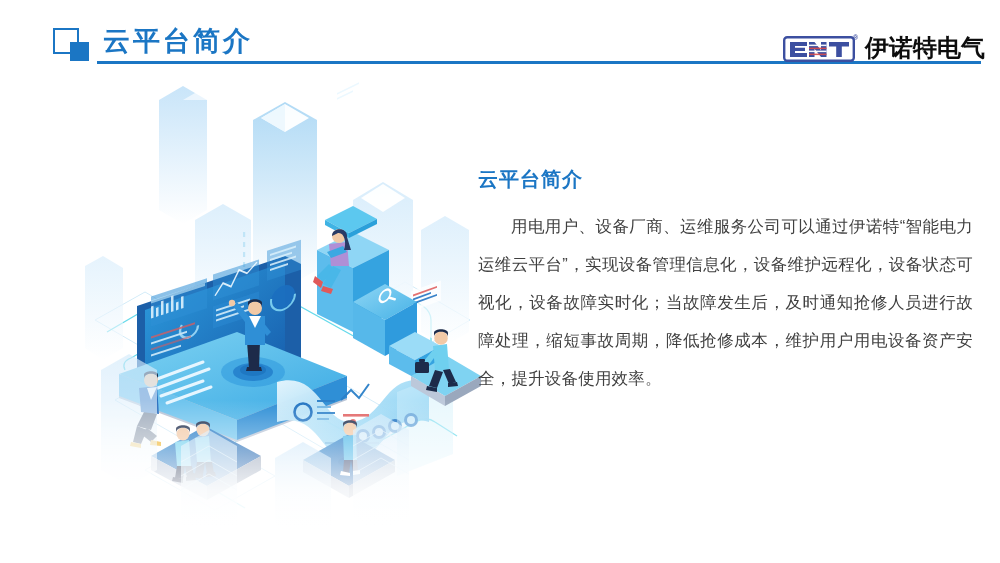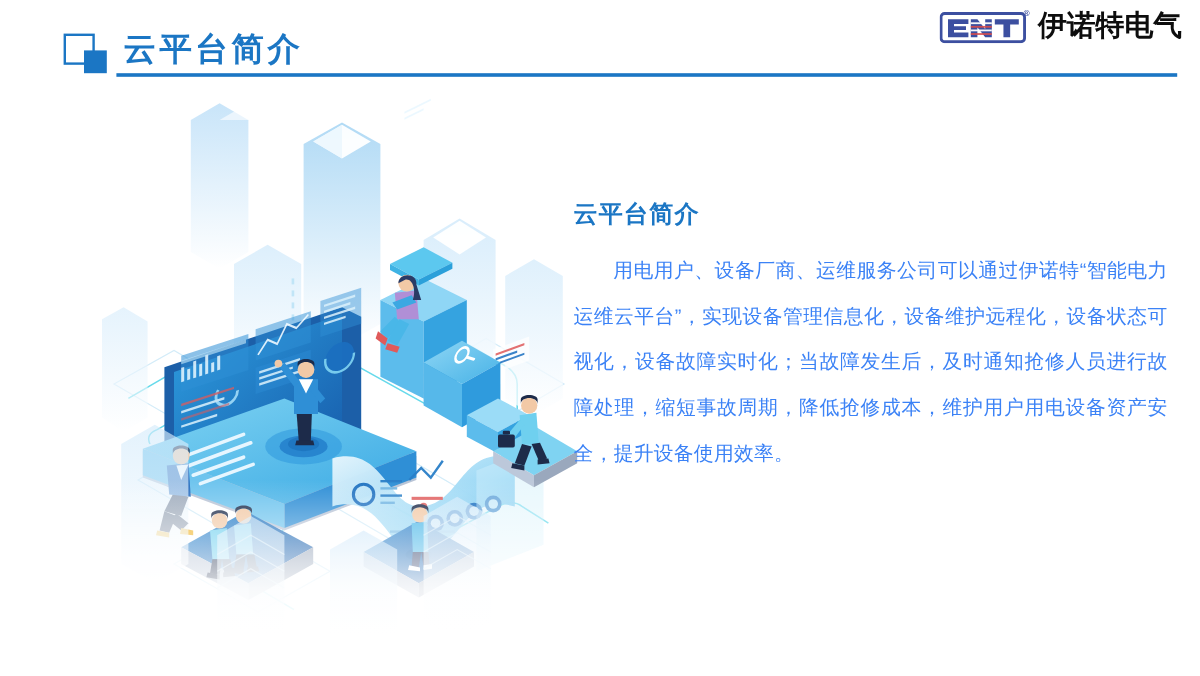--- a/index.html
+++ b/index.html
@@ -34,41 +34,41 @@
     font-size: 27px; font-weight: bold; color: #1b76c4;
     letter-spacing: 3px; line-height: 34px; white-space: nowrap;
   }
 
   #header-rule {
     position: absolute; left: 72px; top: 61px; width: 884px; height: 3px;
     background: #1b76c4;
   }
 
   
-  #brand { position: absolute; right: 40px; top: 4px; height: 36px;
+  #brand { position: absolute; right: 40px; top: 30px; height: 36px;
            display: flex; align-items: center; gap: 2px; }
 
   #brand-mark { position: relative; width: 70px; height: 24px; }
   #brand-reg {
     position: absolute; left: 70px; top: -2px;
     font-size: 7px; color: #3c4fa0; font-weight: bold;
   }
   #brand-name {
     font-size: 24px; font-weight: bold; color: #0d0d0d;
     letter-spacing: 0px; line-height: 26px; margin-left: 10px; white-space: nowrap;
   }
 
   
   #copy { position: absolute; left: 453px; top: 165px; width: 495px; }
   #copy-heading {
     font-size: 20px; font-weight: bold; color: #1b76c4;
     letter-spacing: 1px; line-height: 28px; margin-bottom: 14px;
   }
   #copy-body {
-    font-size: 16.5px; color: #3b82f6; line-height: 38px;
+    font-size: 16.5px; color: #404040; line-height: 38px;
     text-indent: 33px; text-align: justify; letter-spacing: 0.2px;
   }
 
   
   #illo { position: absolute; left: 60px; top: 70px; width: 400px; height: 460px; }
   #illo svg { display: block; width: 400px; height: 460px; }
 </style>
 </head>
 <body>
 

